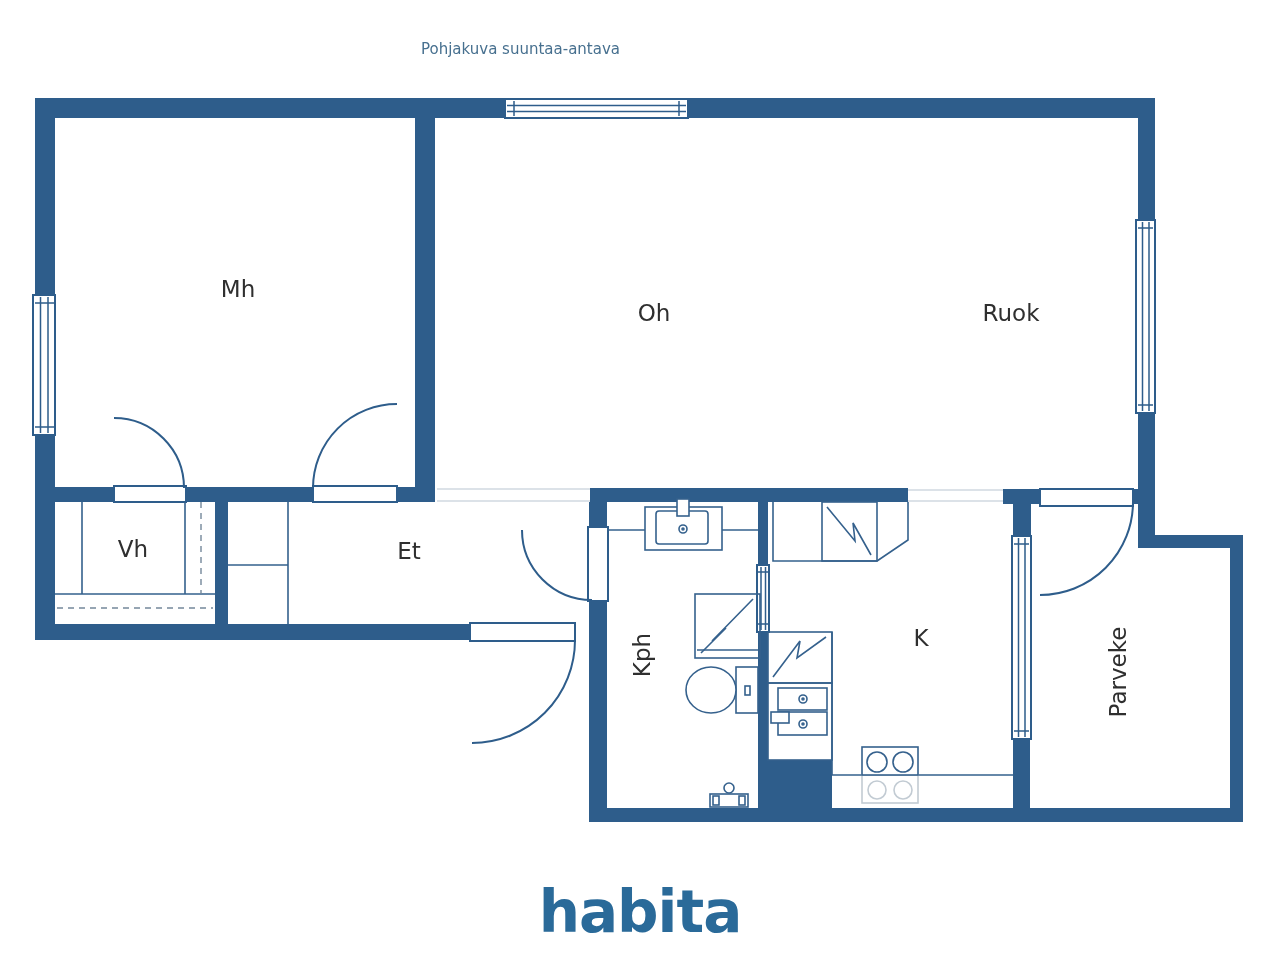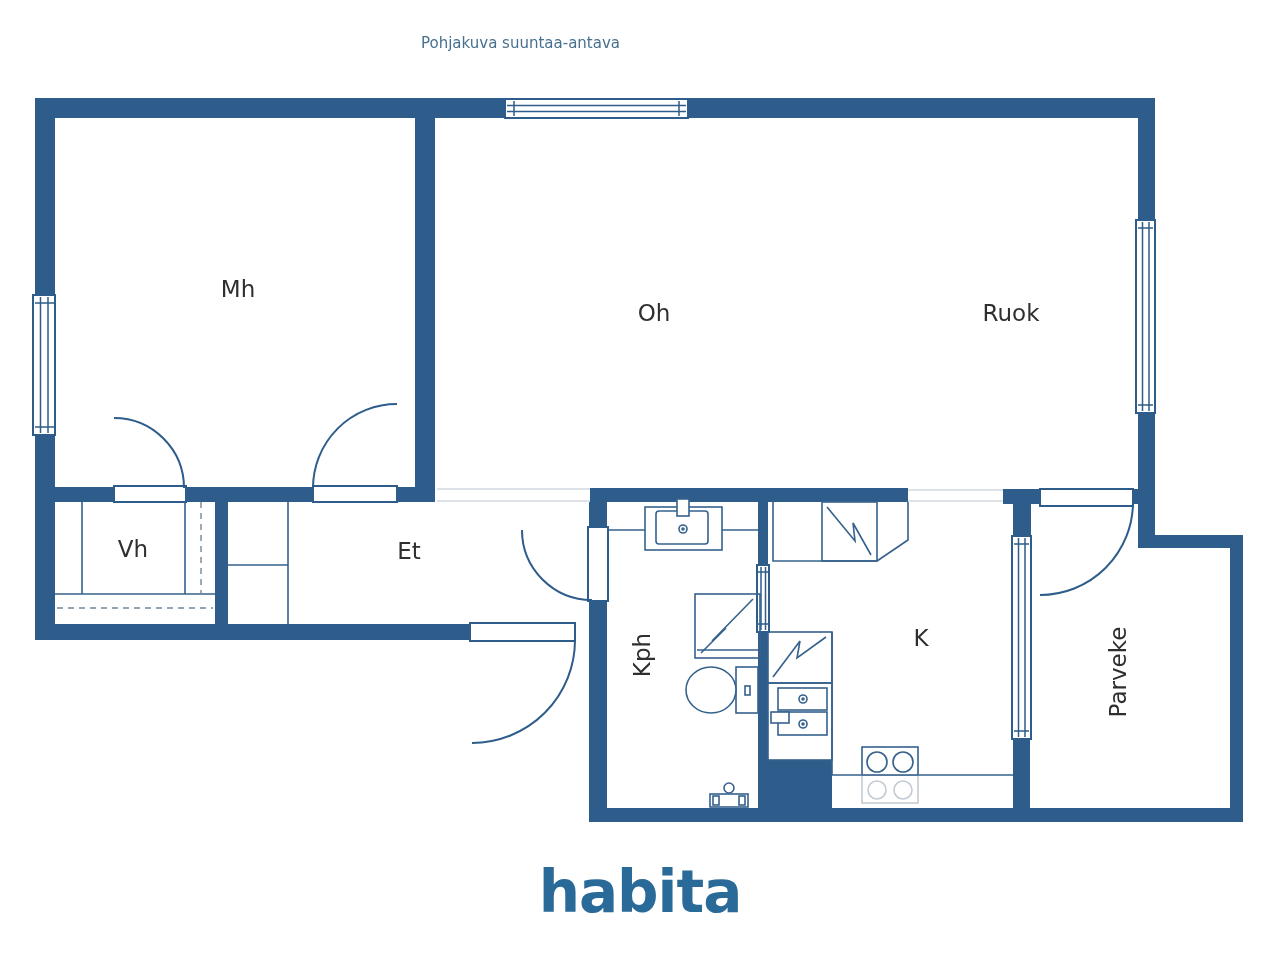--- a/index.html
+++ b/index.html
@@ -7,42 +7,42 @@
     --threshold:#dce2e8; --label_text:#2f2f2f; --header_text:#47708f;
     --logo:#2a6a99; --background:#ffffff; --dashed:#74889b;
   }
   html,body{margin:0;padding:0;}
   body{
     width:1280px;height:960px;position:relative;overflow:hidden;
     background:var(--background,#fff);
     font-family:"DejaVu Sans","Liberation Sans",sans-serif;
   }
   .header{
-    position:absolute;top:34px;left:0;width:1041px;text-align:center;
+    position:absolute;top:40px;left:0;width:1041px;text-align:center;
     font-size:15px;color:var(--header_text,#47708f);
   }
   .plan{position:absolute;left:0;top:0;}
   .wall{fill:var(--wall,#2e5d8b);stroke:none;}
   .win{fill:#fff;stroke:var(--wall,#2e5d8b);stroke-width:2;}
   .winline{stroke:var(--wall,#2e5d8b);stroke-width:1.5;fill:none;}
   .leaf{fill:#fff;stroke:var(--wall,#2e5d8b);stroke-width:2;}
   .arc{fill:none;stroke:var(--wall,#2e5d8b);stroke-width:2;}
   .fix{fill:none;stroke:var(--fixture_stroke,#35618d);stroke-width:1.6;}
   .fixw{fill:#fff;stroke:var(--fixture_stroke,#35618d);stroke-width:1.6;}
   .fixd{fill:none;stroke:var(--dashed,#74889b);stroke-width:1.4;stroke-dasharray:6 5;}
   .lt{fill:none;stroke:var(--fixture_light,#c2cbd3);stroke-width:1.6;}
   .ltw{fill:#fff;stroke:var(--fixture_light,#c2cbd3);stroke-width:1.6;}
   .thr{fill:none;stroke:var(--threshold,#dce2e8);stroke-width:2;}
   .rlabel{
     fill:var(--label_text,#2f2f2f);font-size:23px;
     font-family:"DejaVu Sans","Liberation Sans",sans-serif;
     text-anchor:middle;
   }
   .logo{
-    position:absolute;left:0;top:858px;width:1280px;text-align:center;
+    position:absolute;left:0;top:878px;width:1280px;text-align:center;
     font-size:58px;font-weight:800;letter-spacing:-1px;
     color:var(--logo,#2a6a99);
   }
 </style>
 </head>
 <body>
 
 <div class="header">Pohjakuva suuntaa-antava</div>
 
 <svg class="plan" width="1280" height="960" viewBox="0 0 1280 960">

